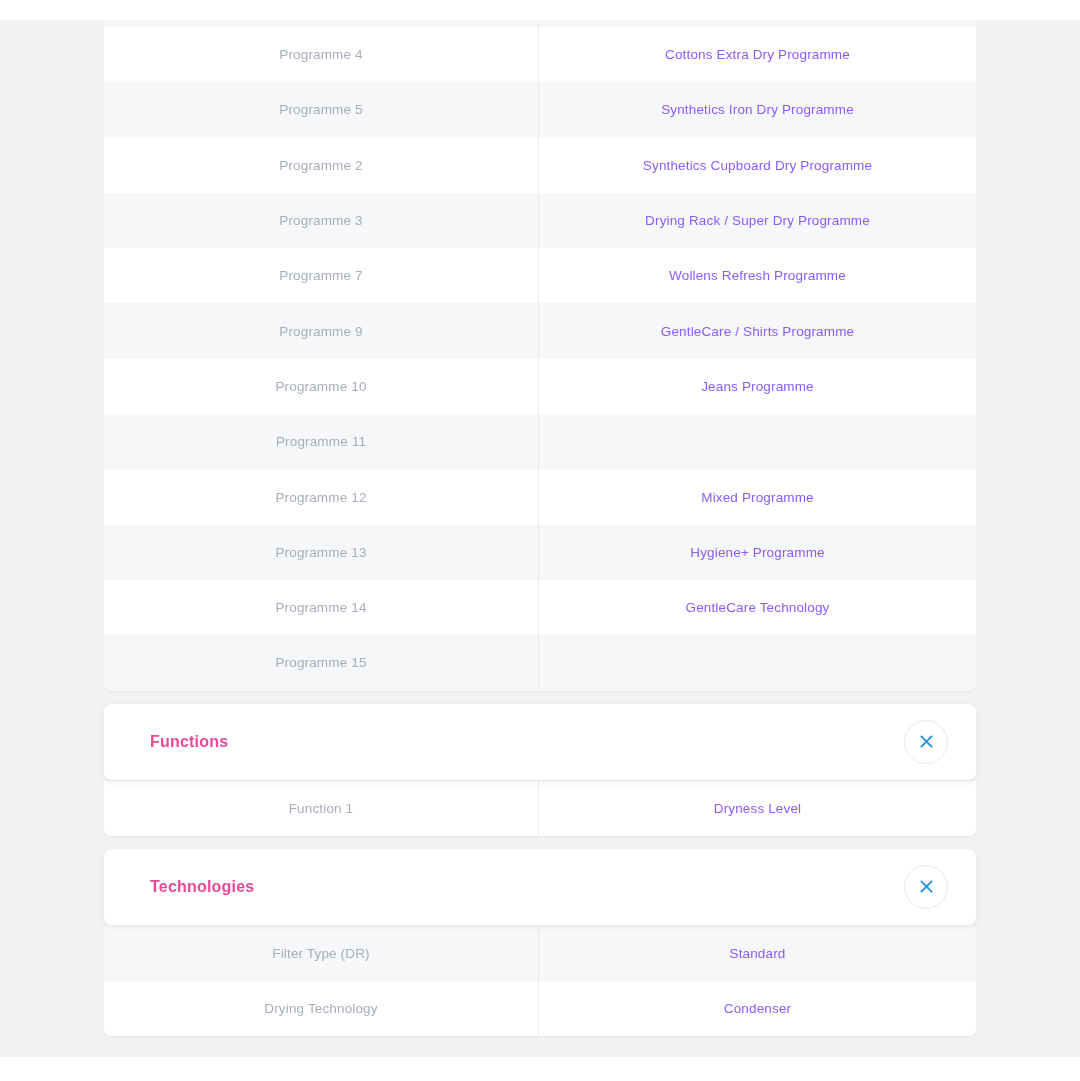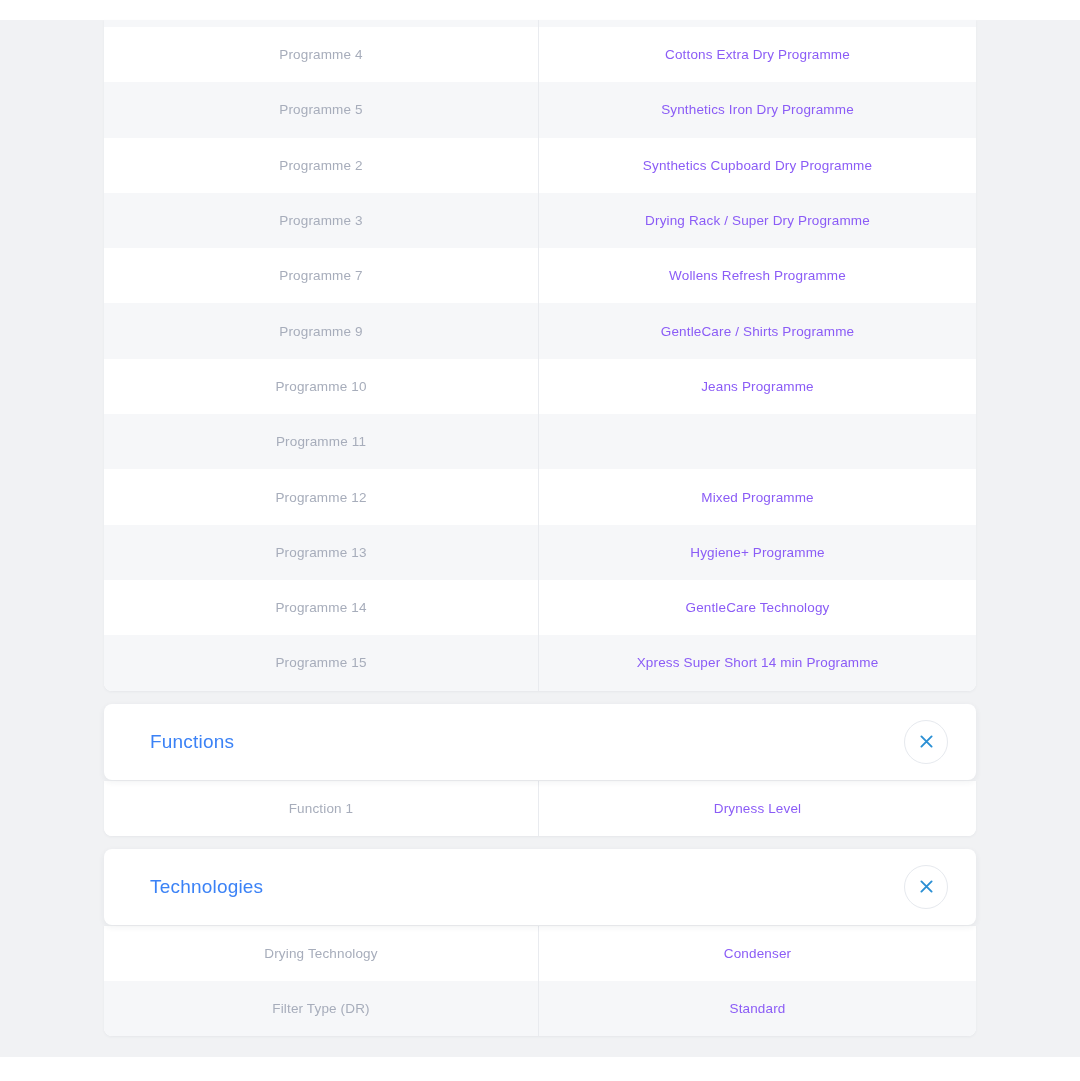--- a/index.html
+++ b/index.html
@@ -92,24 +92,24 @@
     height: 76px;
     background: #ffffff;
     border-radius: 8px;
     box-shadow: 0 2px 6px rgba(40, 50, 70, 0.07);
     display: flex;
     align-items: center;
     padding: 0 28px 0 46px;
     margin-bottom: 1px;
   }
   .section-title {
-    font-size: 19px;
-    color: #3b82f6;
+    font-size: 16px;
+    color: #ec4899;
     letter-spacing: 0.2px;
-    font-weight: 400;
+    font-weight: 700;
   }
   .section-spacer { flex: 1; }
 
   .close-btn {
     width: 44px;
     height: 44px;
     border-radius: 50%;
     border: 1px solid #e6e9ee;
     background: #ffffff;
     display: flex;
@@ -174,21 +174,20 @@
           <div class="spec-row alt">
             <div class="cell cell-key">Programme 13</div>
             <div class="cell cell-val">Hygiene+ Programme</div>
           </div>
           <div class="spec-row">
             <div class="cell cell-key">Programme 14</div>
             <div class="cell cell-val">GentleCare Technology</div>
           </div>
           <div class="spec-row alt">
             <div class="cell cell-key">Programme 15</div>
-            <div class="cell cell-val">Xpress Super Short 14 min Programme</div>
           </div>
         </div>
     </div>
 
     <div class="block-gap"></div>
 
     <div class="section-card">
       <div class="section-title">Functions</div>
       <div class="section-spacer"></div>
       <button class="close-btn">
@@ -216,25 +215,25 @@
       <button class="close-btn">
         <span>
           <svg width="15" height="15" viewBox="0 0 15 15" aria-hidden="true">
             <path d="M2.4 2.4 L12.6 12.6 M12.6 2.4 L2.4 12.6" stroke="#2a8fd4" stroke-width="1.9" stroke-linecap="round" fill="none"></path>
           </svg>
         </span>
       </button>
     </div>
     <div class="spec-table">
       <div id="technologies-rows">
+          <div class="spec-row alt">
+            <div class="cell cell-key">Filter Type (DR)</div>
+            <div class="cell cell-val">Standard</div>
+          </div>
           <div class="spec-row">
             <div class="cell cell-key">Drying Technology</div>
             <div class="cell cell-val">Condenser</div>
           </div>
-          <div class="spec-row alt">
-            <div class="cell cell-key">Filter Type (DR)</div>
-            <div class="cell cell-val">Standard</div>
-          </div>
         </div>
     </div>
 
   </div>
 </div>
 
 </body></html>

